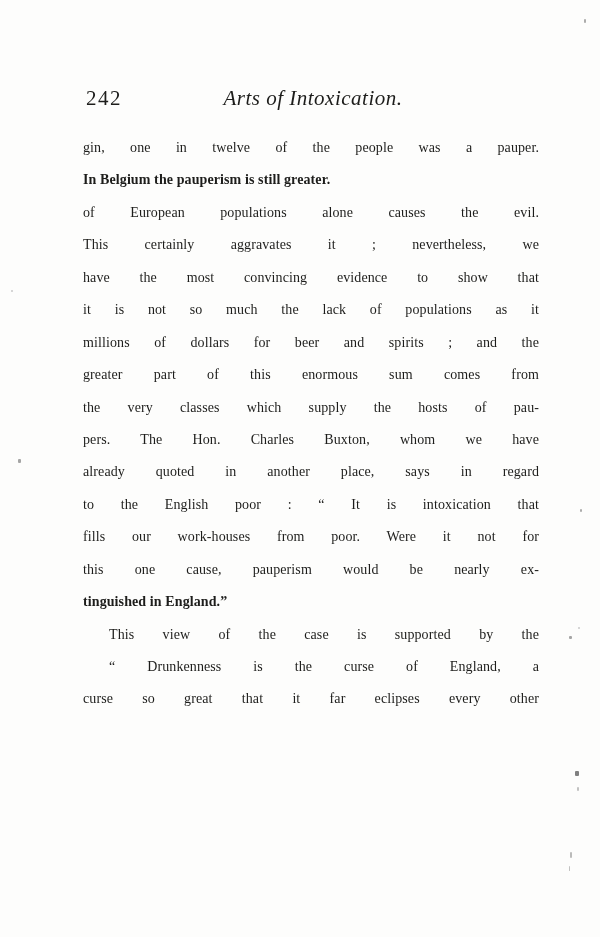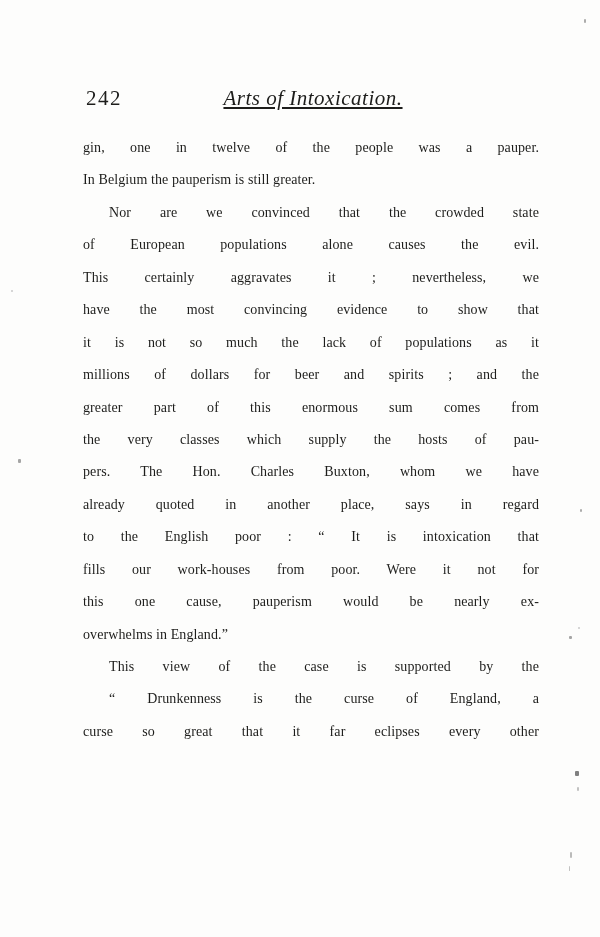--- a/index.html
+++ b/index.html
@@ -31,40 +31,40 @@
     top: 0;
     letter-spacing: 1.5px;
   }
   .running-title {
     position: absolute;
     left: 4px;
     right: 0;
     text-align: center;
     font-style: italic;
     letter-spacing: 0.5px;
-    text-decoration: underline;
   }
   .body-text {
     position: absolute;
     left: 83px;
     top: 132px;
     width: 456px;
     font-size: 14px;
     line-height: 32.45px;
     letter-spacing: 0.1px;
   }
   .line {
     height: 32.45px;
     text-align: justify;
     text-align-last: justify;
     white-space: normal;
   }
   .line.end {
     text-align: center;
     text-align-last: left;
+    font-weight: bold;
   }
   .line.indent {
     padding-left: 26px;
   }
   .speck {
     position: absolute;
     background: #6a6a6a;
     border-radius: 1px;
   }
 </style>
@@ -74,34 +74,33 @@
 <div class="page">
 
   <div class="header">
     <span class="page-number">242</span>
     <span class="running-title">Arts of Intoxication.</span>
   </div>
 
   <div class="body-text">
     <div class="line">gin, one in twelve of the people was a pauper.</div>
     <div class="line end">In Belgium the pauperism is still greater.</div>
-    <div class="line indent">Nor are we convinced that the crowded state</div>
     <div class="line">of European populations alone causes the evil.</div>
     <div class="line">This certainly aggravates it ; nevertheless, we</div>
     <div class="line">have the most convincing evidence to show that</div>
     <div class="line">it is not so much the lack of populations as it</div>
     <div class="line">millions of dollars for beer and spirits ; and the</div>
     <div class="line">greater part of this enormous sum comes from</div>
     <div class="line">the very classes which supply the hosts of pau-</div>
     <div class="line">pers. The Hon. Charles Buxton, whom we have</div>
     <div class="line">already quoted in another place, says in regard</div>
     <div class="line">to the English poor : “ It is intoxication that</div>
     <div class="line">fills our work-houses from poor. Were it not for</div>
     <div class="line">this one cause, pauperism would be nearly ex-</div>
-    <div class="line end">overwhelms in England.”</div>
+    <div class="line end">tinguished in England.”</div>
     <div class="line indent">This view of the case is supported by the</div>
     <div class="line indent">“ Drunkenness is the curse of England, a</div>
     <div class="line">curse so great that it far eclipses every other</div>
   </div>
 
   <div class="speck" style="left:584px; top:19px;  width:2px; height:4px; opacity:.55;"></div>
   <div class="speck" style="left:11px;  top:290px; width:2px; height:2px; opacity:.35;"></div>
   <div class="speck" style="left:18px;  top:459px; width:3px; height:4px; opacity:.6;"></div>
   <div class="speck" style="left:580px; top:509px; width:2px; height:3px; opacity:.55;"></div>
   <div class="speck" style="left:578px; top:627px; width:2px; height:2px; opacity:.35;"></div>

